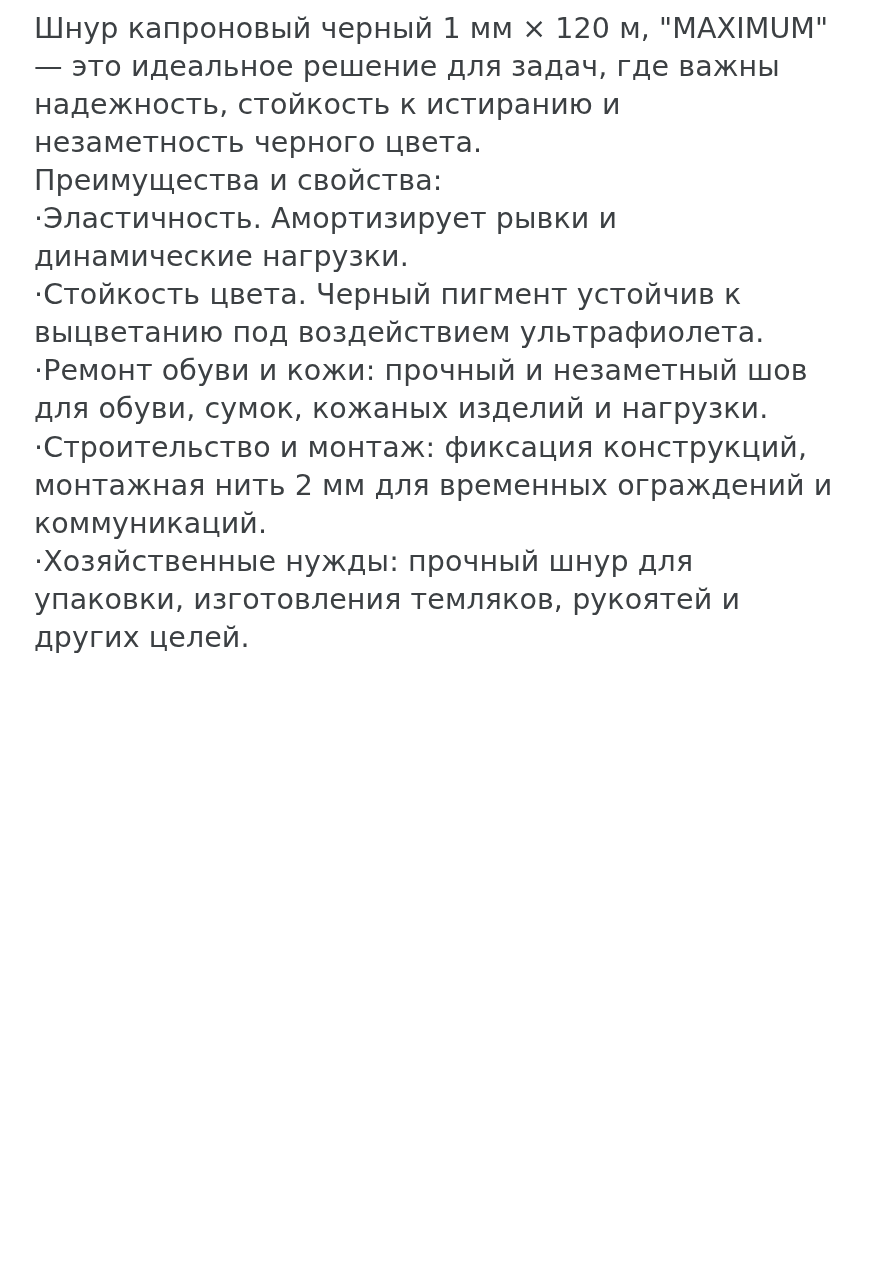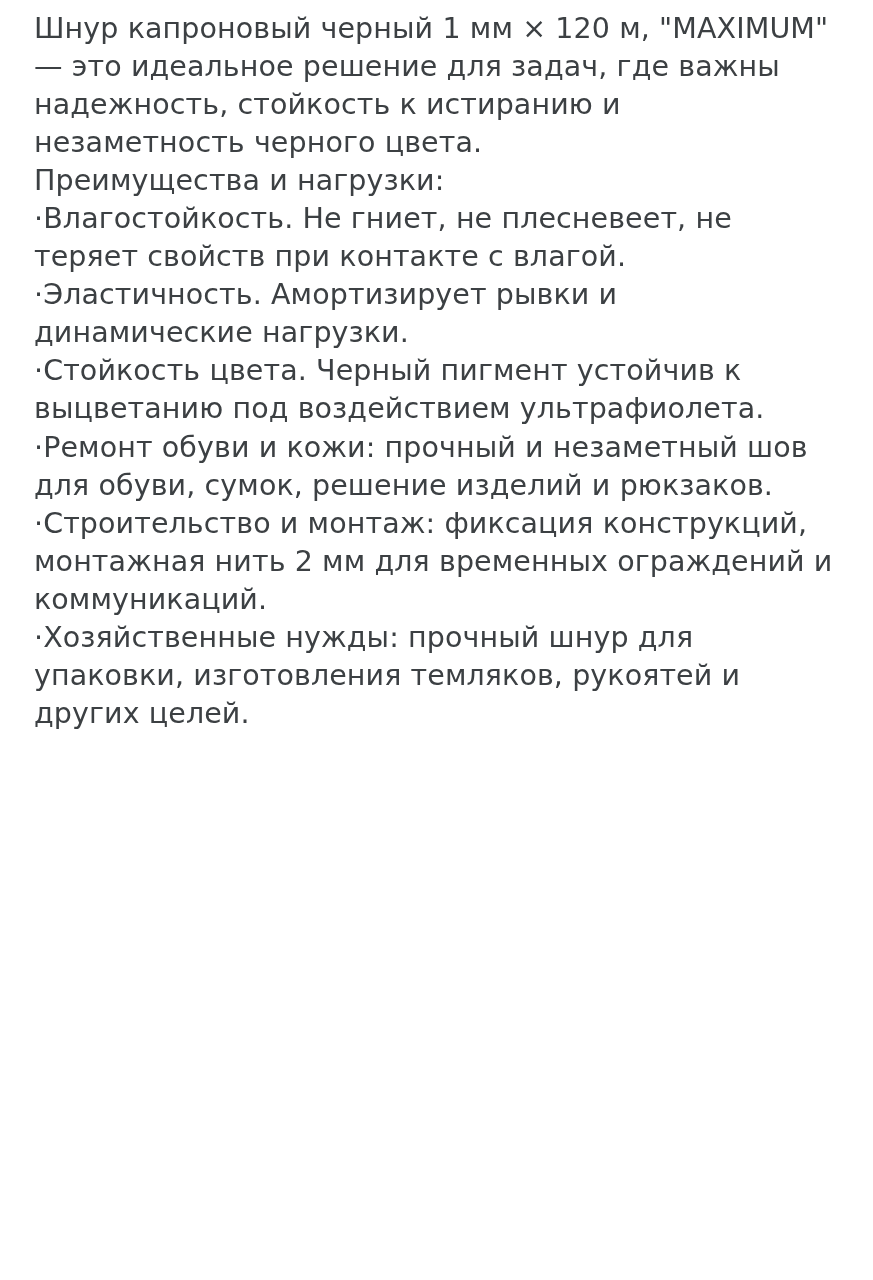--- a/index.html
+++ b/index.html
@@ -32,21 +32,20 @@
     margin: 0;
     padding: 0;
   }
 </style>
 </head>
 <body>
 
 <div class="page">
   <div class="description">
     <p class="para">Шнур капроновый черный 1 мм × 120 м, "MAXIMUM" — это идеальное решение для задач, где важны надежность, стойкость к истиранию и незаметность черного цвета.</p>
-    <p class="para">Преимущества и нагрузки:</p>
-    <p class="para">·Влагостойкость. Не гниет, не плесневеет, не теряет свойств при контакте с влагой.</p>
+    <p class="para">Преимущества и свойства:</p>
     <p class="para">·Эластичность. Амортизирует рывки и динамические нагрузки.</p>
     <p class="para">·Стойкость цвета. Черный пигмент устойчив к выцветанию под воздействием ультрафиолета.</p>
-    <p class="para">·Ремонт обуви и кожи: прочный и незаметный шов для обуви, сумок, решение изделий и рюкзаков.</p>
+    <p class="para">·Ремонт обуви и кожи: прочный и незаметный шов для обуви, сумок, кожаных изделий и нагрузки.</p>
     <p class="para">·Строительство и монтаж: фиксация конструкций, монтажная нить 2 мм для временных ограждений и коммуникаций.</p>
     <p class="para">·Хозяйственные нужды: прочный шнур для упаковки, изготовления темляков, рукоятей и других целей.</p>
   </div>
 </div>
 
 </body></html>

